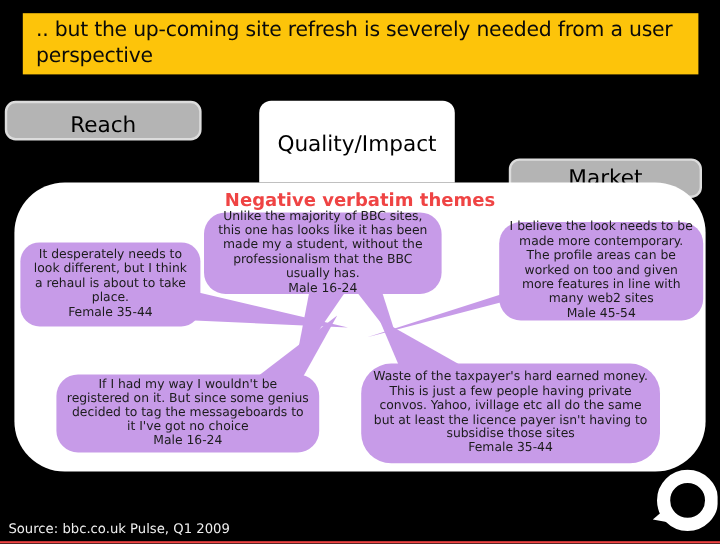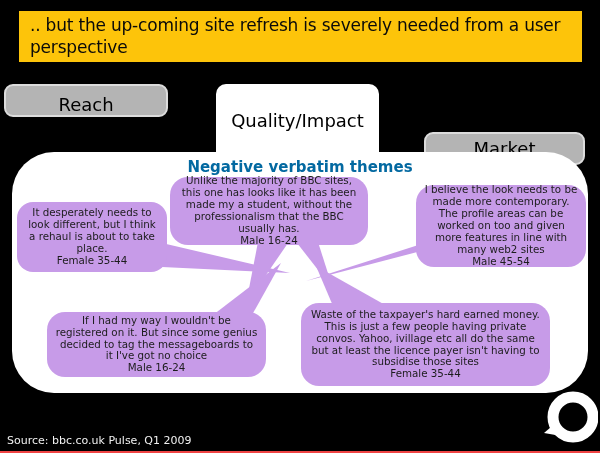--- a/index.html
+++ b/index.html
@@ -31,34 +31,34 @@
     border-radius:10px 10px 0 0;align-items:center;padding-top:5px;
     font-size:18px;
   }
   
   .panel{
     position:absolute;left:12px;top:152px;width:576px;height:241px;
     background:#fff;border-radius:42px;
   }
   .panel-heading{
     position:absolute;left:12px;top:158px;width:576px;text-align:center;
-    font-size:15px;font-weight:bold;color:#0369a1;
+    font-size:15px;font-weight:bold;color:#ef4444;
   }
   
   .bubble{
     position:absolute;background:#C79BE8;border-radius:18px;
     color:#1c1c1c;font-size:10.3px;line-height:1.16;text-align:center;
     display:flex;flex-direction:column;align-items:center;justify-content:center;
     box-sizing:border-box;padding:3px 8px;z-index:3;
   }
   .bubble-1{left:17px;top:202px;width:150px;height:70px;border-radius:16px;}
   .bubble-2{left:170px;top:177px;width:198px;height:68px;}
   .bubble-3{left:416px;top:185px;width:170px;height:82px;}
   .bubble-4{left:47px;top:312px;width:219px;height:65px;}
-  .bubble-5{left:301px;top:303px;width:249px;height:83px;}
+  .bubble-5{left:301px;top:303px;width:249px;height:83px;border-radius:25px;}
   .tails{position:absolute;left:0;top:0;width:600px;height:453px;z-index:2;pointer-events:none;}
   .tail{fill:#C79BE8;}
   
   .source{
     position:absolute;left:7px;top:434px;color:#f0f0f0;font-size:11px;
     font-family:"DejaVu Sans","Liberation Sans",sans-serif;
   }
   .logo{position:absolute;left:544px;top:391px;width:54px;height:54px;}
 </style>
 </head>

